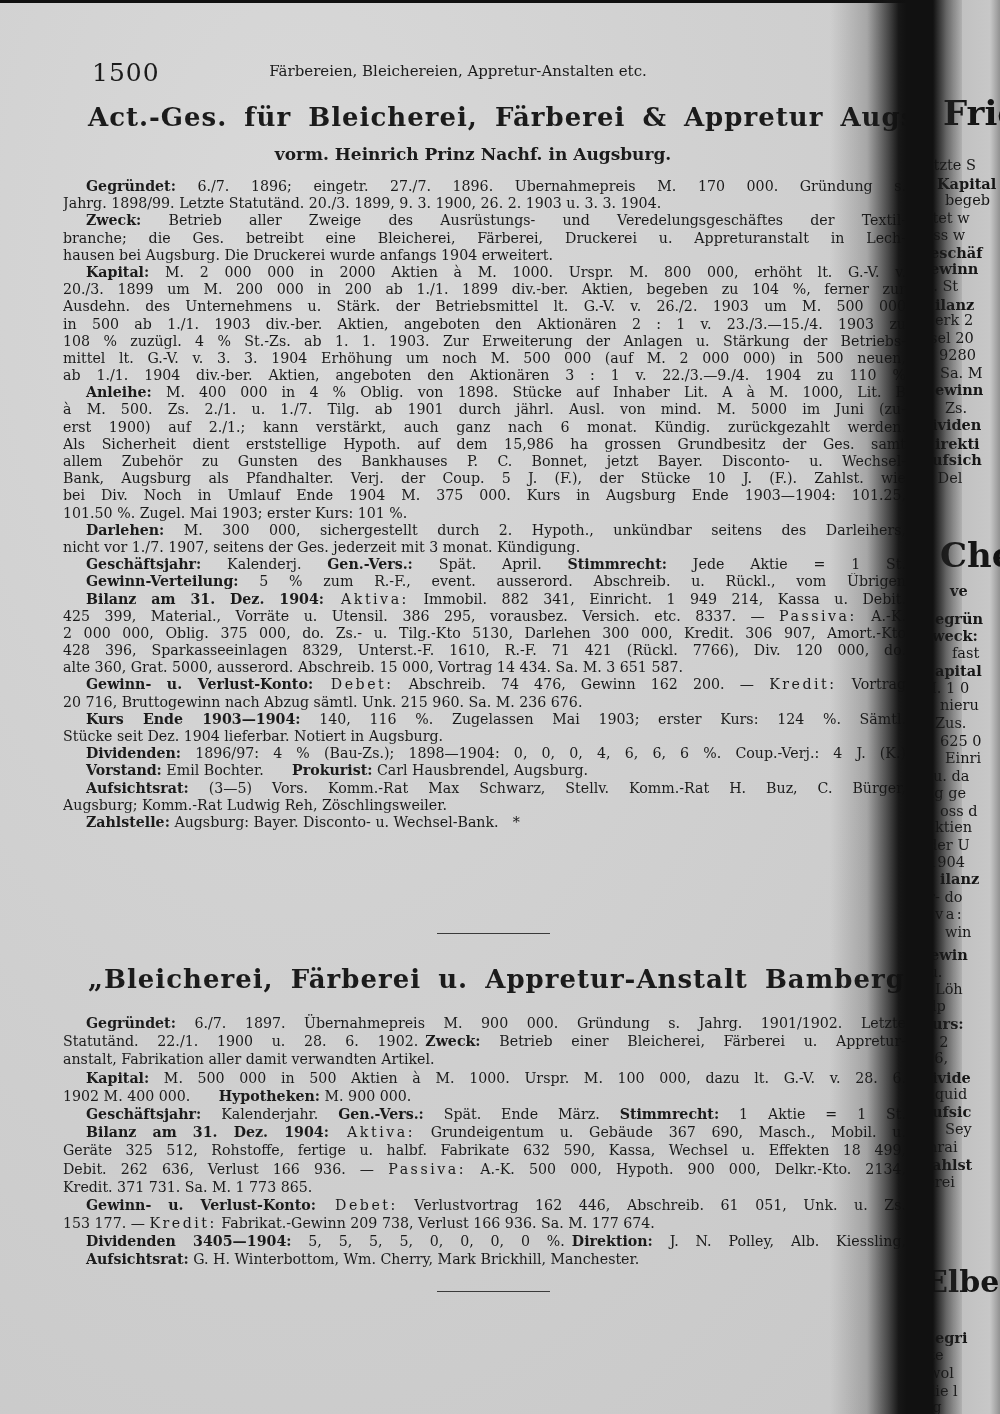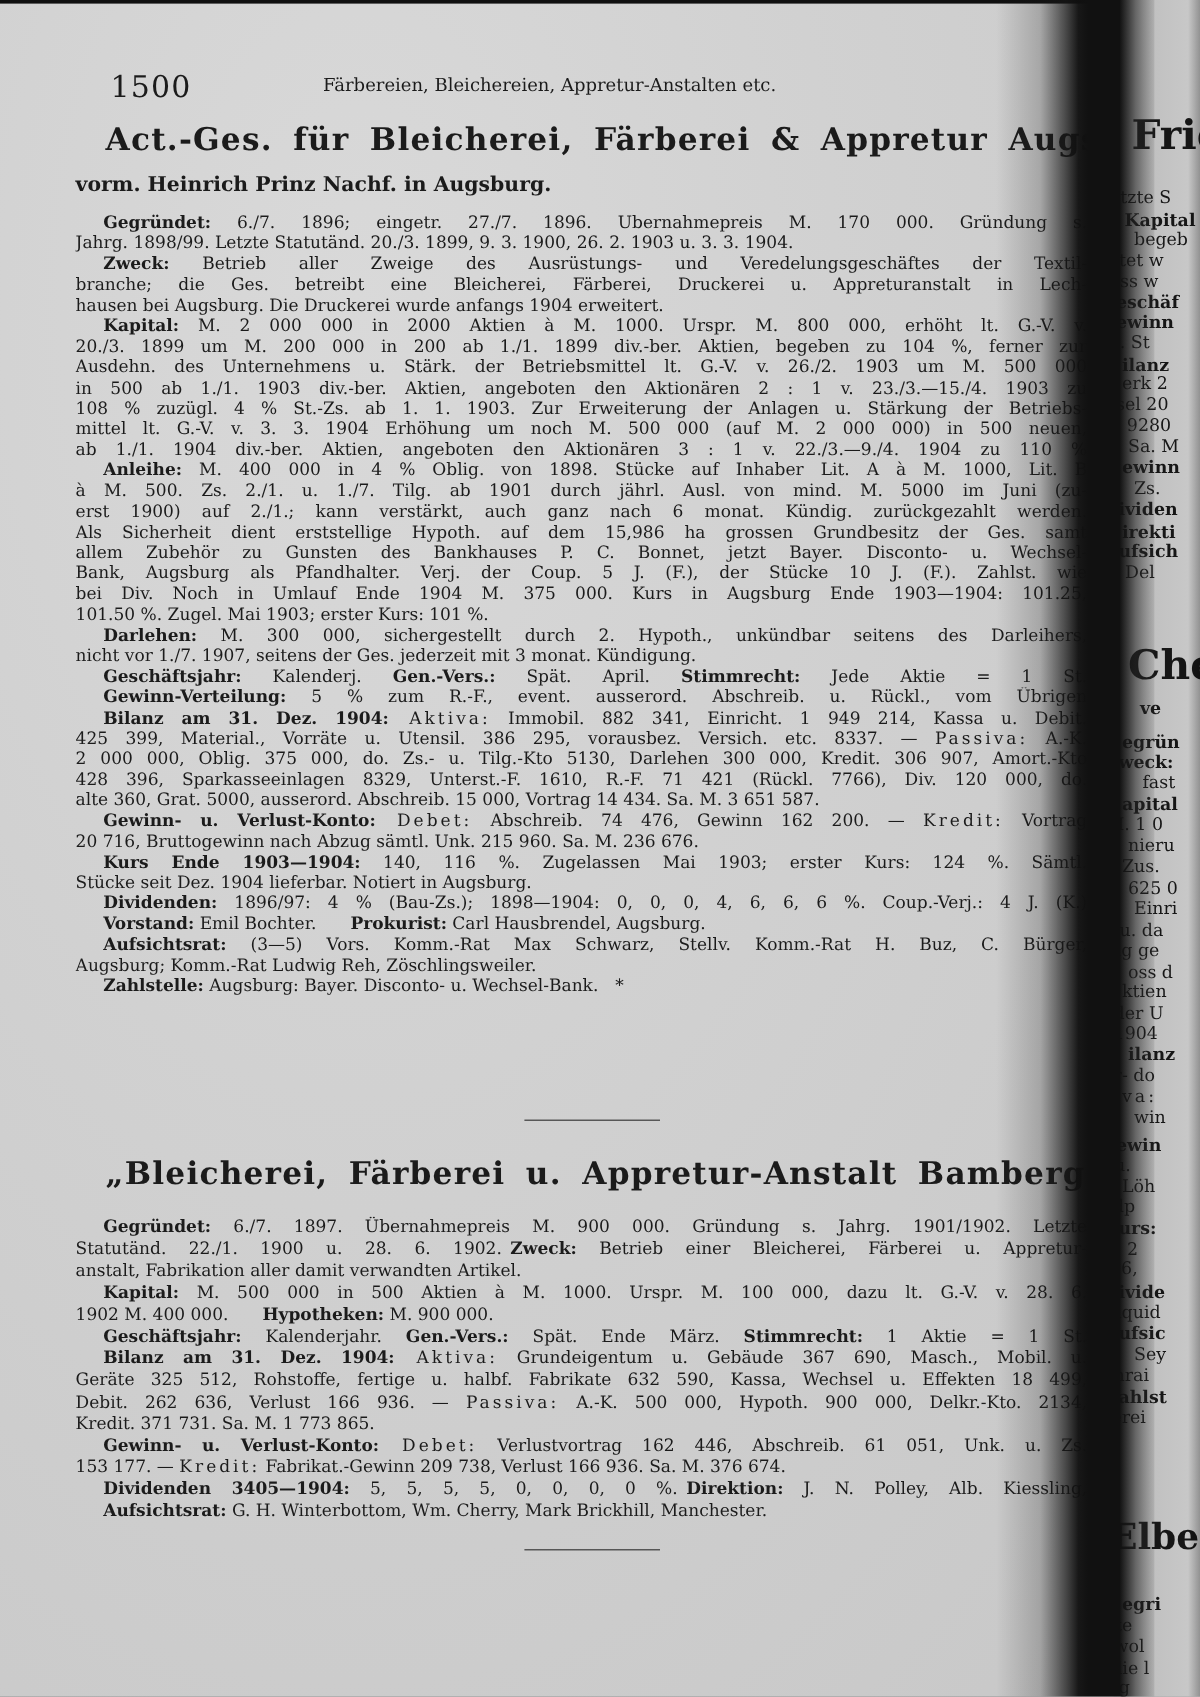--- a/index.html
+++ b/index.html
@@ -7,21 +7,21 @@
     background:radial-gradient(ellipse at 30% 18%, #d9d9d9 0%, #d1d1d1 40%, #c7c7c7 100%);
     font-family:"DejaVu Serif","Liberation Serif",serif;color:#1b1b1b;}
   .top-edge{position:absolute;left:0;top:0;width:100%;height:3px;background:#101010;}
   .scan::after{content:"";position:absolute;right:0;top:0;width:10px;height:100%;
     background:linear-gradient(90deg,rgba(0,0,0,0) 0%,rgba(0,0,0,0.28) 100%);pointer-events:none;}
   .pgnum{position:absolute;left:92px;top:58px;font-size:25px;letter-spacing:1px;}
   .runhead{position:absolute;left:63px;top:62px;width:790px;text-align:center;font-size:15px;}
   .ctitle{position:absolute;left:88px;top:102px;font-size:26px;font-weight:bold;white-space:nowrap;
     letter-spacing:1px;word-spacing:7px;}
   .ctitle.c2{top:964px;}
-  .csub{position:absolute;left:63px;top:144px;width:820px;text-align:left;
+  .csub{position:absolute;left:63px;top:144px;width:820px;text-align:center;
     font-size:17px;font-weight:bold;}
   .body{position:absolute;left:63px;width:843px;font-size:14.2px;}
   .para{margin:0;}
   .ln{height:17.2px;line-height:17.2px;overflow:hidden;}
   .body2 .ln{height:18.2px;line-height:18.2px;}
   .jl{text-align:justify;text-align-last:justify;}
   .ind{padding-left:23px;}
   .b{font-weight:bold;}
   .sp{letter-spacing:2.5px;}
   .divider{position:absolute;left:437px;width:113px;height:0;border-top:1.4px solid #3a3a3a;}
@@ -139,21 +139,21 @@
           <div class="ln jl ind"><span class="b">Geschäftsjahr:</span><span> Kalenderjahr. </span><span class="b">Gen.-Vers.:</span><span> Spät. Ende März. </span><span class="b">Stimmrecht:</span><span> 1 Aktie = 1 St.</span></div>
         </div>
         <div class="para">
           <div class="ln jl ind"><span class="b">Bilanz am 31. Dez. 1904:</span><span class="sp"> Aktiva:</span><span> Grundeigentum u. Gebäude 367 690, Masch., Mobil. u.</span></div>
           <div class="ln jl"><span>Geräte 325 512, Rohstoffe, fertige u. halbf. Fabrikate 632 590, Kassa, Wechsel u. Effekten 18 499,</span></div>
           <div class="ln jl"><span>Debit. 262 636, Verlust 166 936. — </span><span class="sp">Passiva:</span><span> A.-K. 500 000, Hypoth. 900 000, Delkr.-Kto. 2134,</span></div>
           <div class="ln"><span>Kredit. 371 731. Sa. M. 1 773 865.</span></div>
         </div>
         <div class="para">
           <div class="ln jl ind"><span class="b">Gewinn- u. Verlust-Konto:</span><span class="sp"> Debet:</span><span> Verlustvortrag 162 446, Abschreib. 61 051, Unk. u. Zs.</span></div>
-          <div class="ln"><span>153 177. — </span><span class="sp">Kredit:</span><span> Fabrikat.-Gewinn 209 738, Verlust 166 936. Sa. M. 376 674.</span></div>
+          <div class="ln"><span>153 177. — </span><span class="sp">Kredit:</span><span> Fabrikat.-Gewinn 209 738, Verlust 166 936. Sa. M. 177 674.</span></div>
         </div>
         <div class="para">
           <div class="ln jl ind"><span class="b">Dividenden 3405—1904:</span><span> 5, 5, 5, 5, 0, 0, 0, 0 %. </span><span class="b">Direktion:</span><span> J. N. Polley, Alb. Kiessling,</span></div>
         </div>
         <div class="para">
           <div class="ln ind"><span class="b">Aufsichtsrat:</span><span> G. H. Winterbottom, Wm. Cherry, Mark Brickhill, Manchester.</span></div>
         </div>
       </div>
 
     <div class="divider" style="top:1291px"></div>

